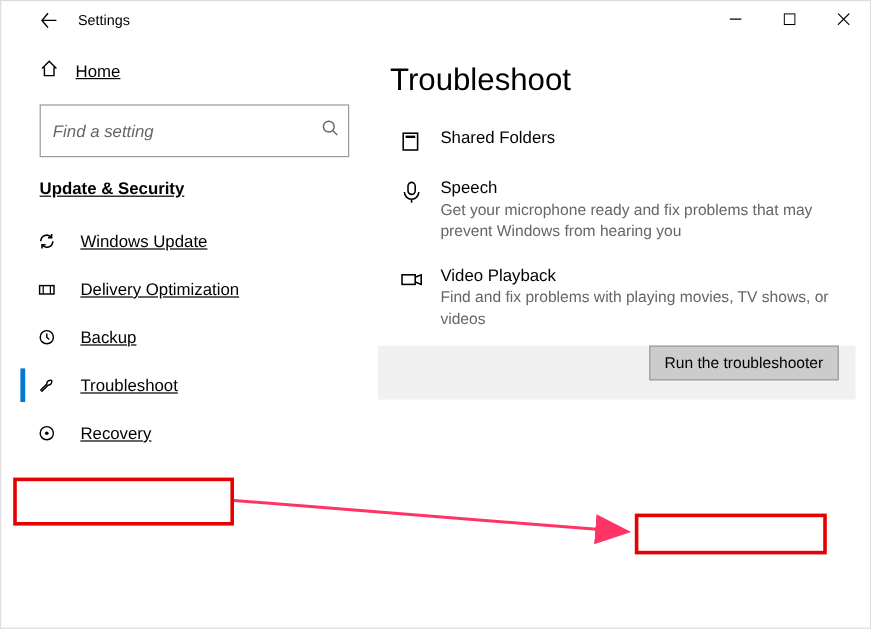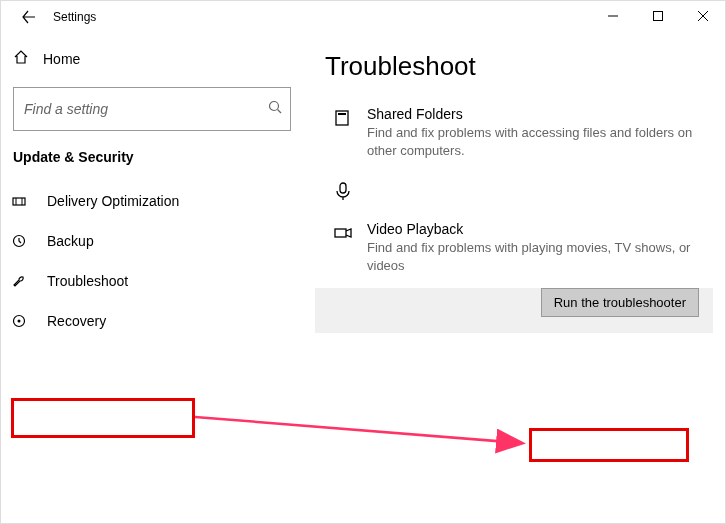--- a/index.html
+++ b/index.html
@@ -1,24 +1,24 @@
 <!DOCTYPE html>
 <html><head>
 <meta charset="utf-8">
 <style>
   * { box-sizing: border-box; margin: 0; padding: 0; font-family: "Segoe UI", Arial, sans-serif; }
   body { width: 726px; height: 524px; background: #fff; position: relative; overflow: hidden; border: 1px solid #ddd; }
-  .titlebar { display: flex; align-items: center; height: 32px; padding-left: 12px; }
+  .titlebar { display: flex; align-items: center; height: 32px; padding-left: 24px; }
   .back-btn { width: 32px; height: 32px; display: flex; align-items: center; justify-content: center; font-size: 16px; cursor: pointer; }
   .title-text { font-size: 12px; margin-left: 8px; color: #000; }
   .win-controls { position: absolute; right: 0; top: 0; display: flex; }
   .win-btn { width: 45px; height: 30px; display: flex; align-items: center; justify-content: center; cursor: pointer; }
   .win-btn svg { display: block; }
   .content { display: flex; height: calc(100% - 32px); }
-  .sidebar { width: 306px; padding: 8px 16px 0 12px; }
+  .sidebar { width: 306px; padding: 8px 16px 0 32px; text-decoration: underline; }
   .home-row { display: flex; align-items: center; height: 36px; cursor: pointer; margin-bottom: 10px; }
   .home-row .label { font-size: 14px; margin-left: 14px; color: #000; }
   .search-box { position: relative; height: 44px; border: 1px solid #999; margin-bottom: 18px; }
   .search-box input { width: 100%; height: 100%; border: none; outline: none; padding: 0 34px 0 10px; font-size: 14px; background: transparent; }
   .search-box input::placeholder { color: #666; font-style: italic; }
   .search-icon { position: absolute; right: 8px; top: 50%; transform: translateY(-50%); pointer-events: none; color: #666; }
   .category-hdr { font-size: 14px; font-weight: 600; color: #000; margin: 0 0 16px 0; }
   .nav-item { position: relative; display: flex; align-items: center; height: 40px; padding-left: 12px; margin-left: -16px; margin-right: -16px; padding-right: 16px; cursor: pointer; }
   .nav-item .icon { width: 20px; display: flex; justify-content: center; color: #000; }
   .nav-item .label { font-size: 14px; margin-left: 18px; color: #000; }
@@ -84,20 +84,29 @@
             <circle cx="6" cy="6" r="4.5" stroke="#666" fill="none" stroke-width="1.2"></circle>
             <line x1="9.5" y1="9.5" x2="13" y2="13" stroke="#666" stroke-width="1.2"></line>
           </svg>
       </span>
     </div>
     <div class="category-hdr">Update &amp; Security</div>
 
     <div class="nav-item">
       <span class="icon">
           <svg width="16" height="16" viewBox="0 0 16 16">
+            <path d="M3 8 A5 5 0 0 1 12 5 M13 8 A5 5 0 0 1 4 11" stroke="#000" fill="none" stroke-width="1.3"></path>
+            <path d="M12 2 V5 H9 M4 14 V11 H7" stroke="#000" fill="none" stroke-width="1.3"></path>
+          </svg>
+        </span>
+      <span class="label">Windows Update</span>
+    </div>
+    <div class="nav-item">
+      <span class="icon">
+          <svg width="16" height="16" viewBox="0 0 16 16">
             <rect x="2" y="5" width="12" height="7" stroke="#000" fill="none" stroke-width="1.2"></rect>
             <line x1="5" y1="5" x2="5" y2="12" stroke="#000"></line>
             <line x1="11" y1="5" x2="11" y2="12" stroke="#000"></line>
           </svg>
         </span>
       <span class="label">Delivery Optimization</span>
     </div>
     <div class="nav-item">
       <span class="icon">
           <svg width="16" height="16" viewBox="0 0 16 16">
@@ -131,31 +140,34 @@
 
     <div class="entry">
       <span class="eicon">
           <svg width="20" height="20" viewBox="0 0 20 20">
             <rect x="3" y="3" width="12" height="14" stroke="#000" fill="none" stroke-width="1.3"></rect>
             <rect x="5" y="5" width="8" height="2" fill="#000"></rect>
           </svg>
         </span>
       <div class="etext">
         <div class="etitle">Shared Folders</div>
-        <div class="edesc">Find and fix problems with accessing files and folders on other computers.</div>
       </div>
     </div>
 
     <div class="entry">
       <span class="eicon">
           <svg width="20" height="20" viewBox="0 0 20 20">
             <rect x="7" y="2" width="6" height="10" rx="3" stroke="#000" fill="none" stroke-width="1.3"></rect>
             <path d="M4 10 A6 6 0 0 0 16 10 M10 16 V19" stroke="#000" fill="none" stroke-width="1.3"></path>
           </svg>
         </span>
+      <div class="etext">
+        <div class="etitle">Speech</div>
+        <div class="edesc">Get your microphone ready and fix problems that may prevent Windows from hearing you</div>
+      </div>
     </div>
 
     <div class="entry">
       <span class="eicon">
           <svg width="20" height="20" viewBox="0 0 20 20">
             <rect x="2" y="6" width="11" height="8" stroke="#000" fill="none" stroke-width="1.3"></rect>
             <path d="M13 8 L18 6 V14 L13 12" stroke="#000" fill="none" stroke-width="1.3"></path>
           </svg>
         </span>
       <div class="etext">

